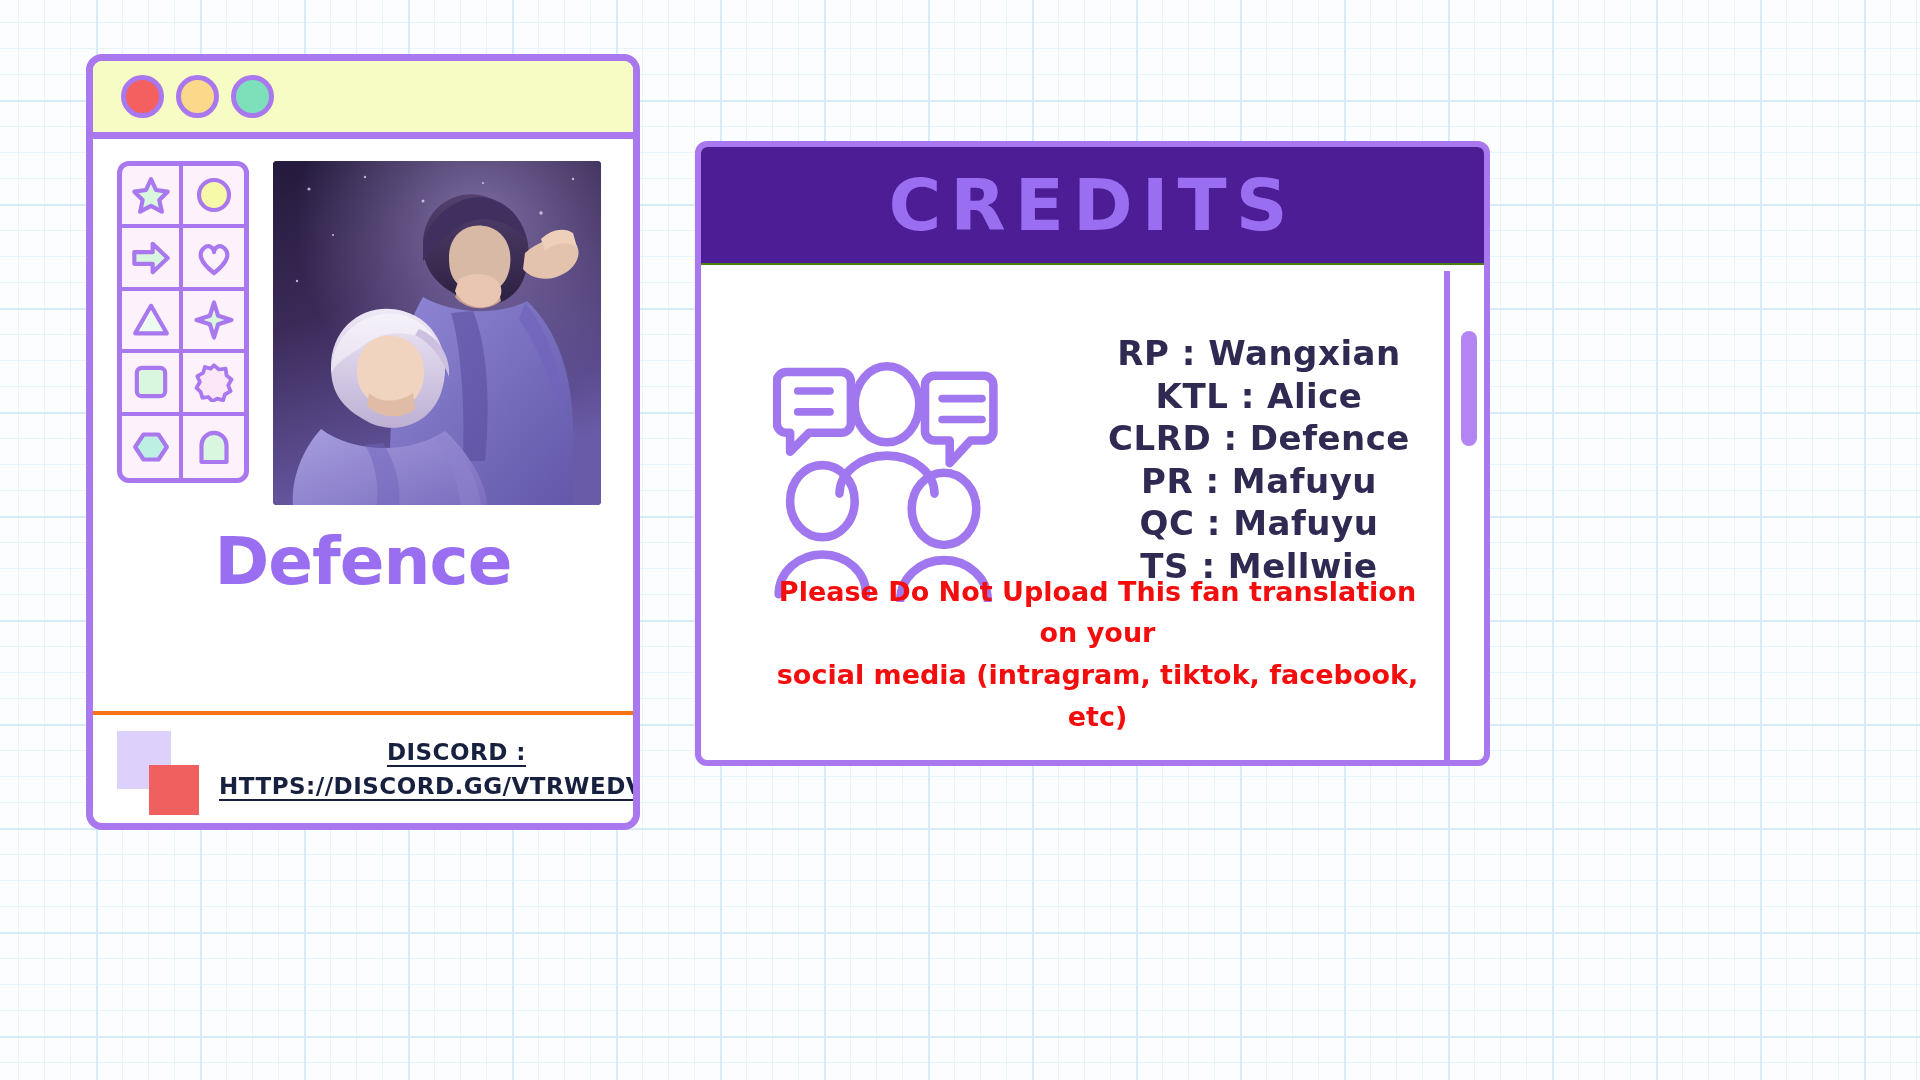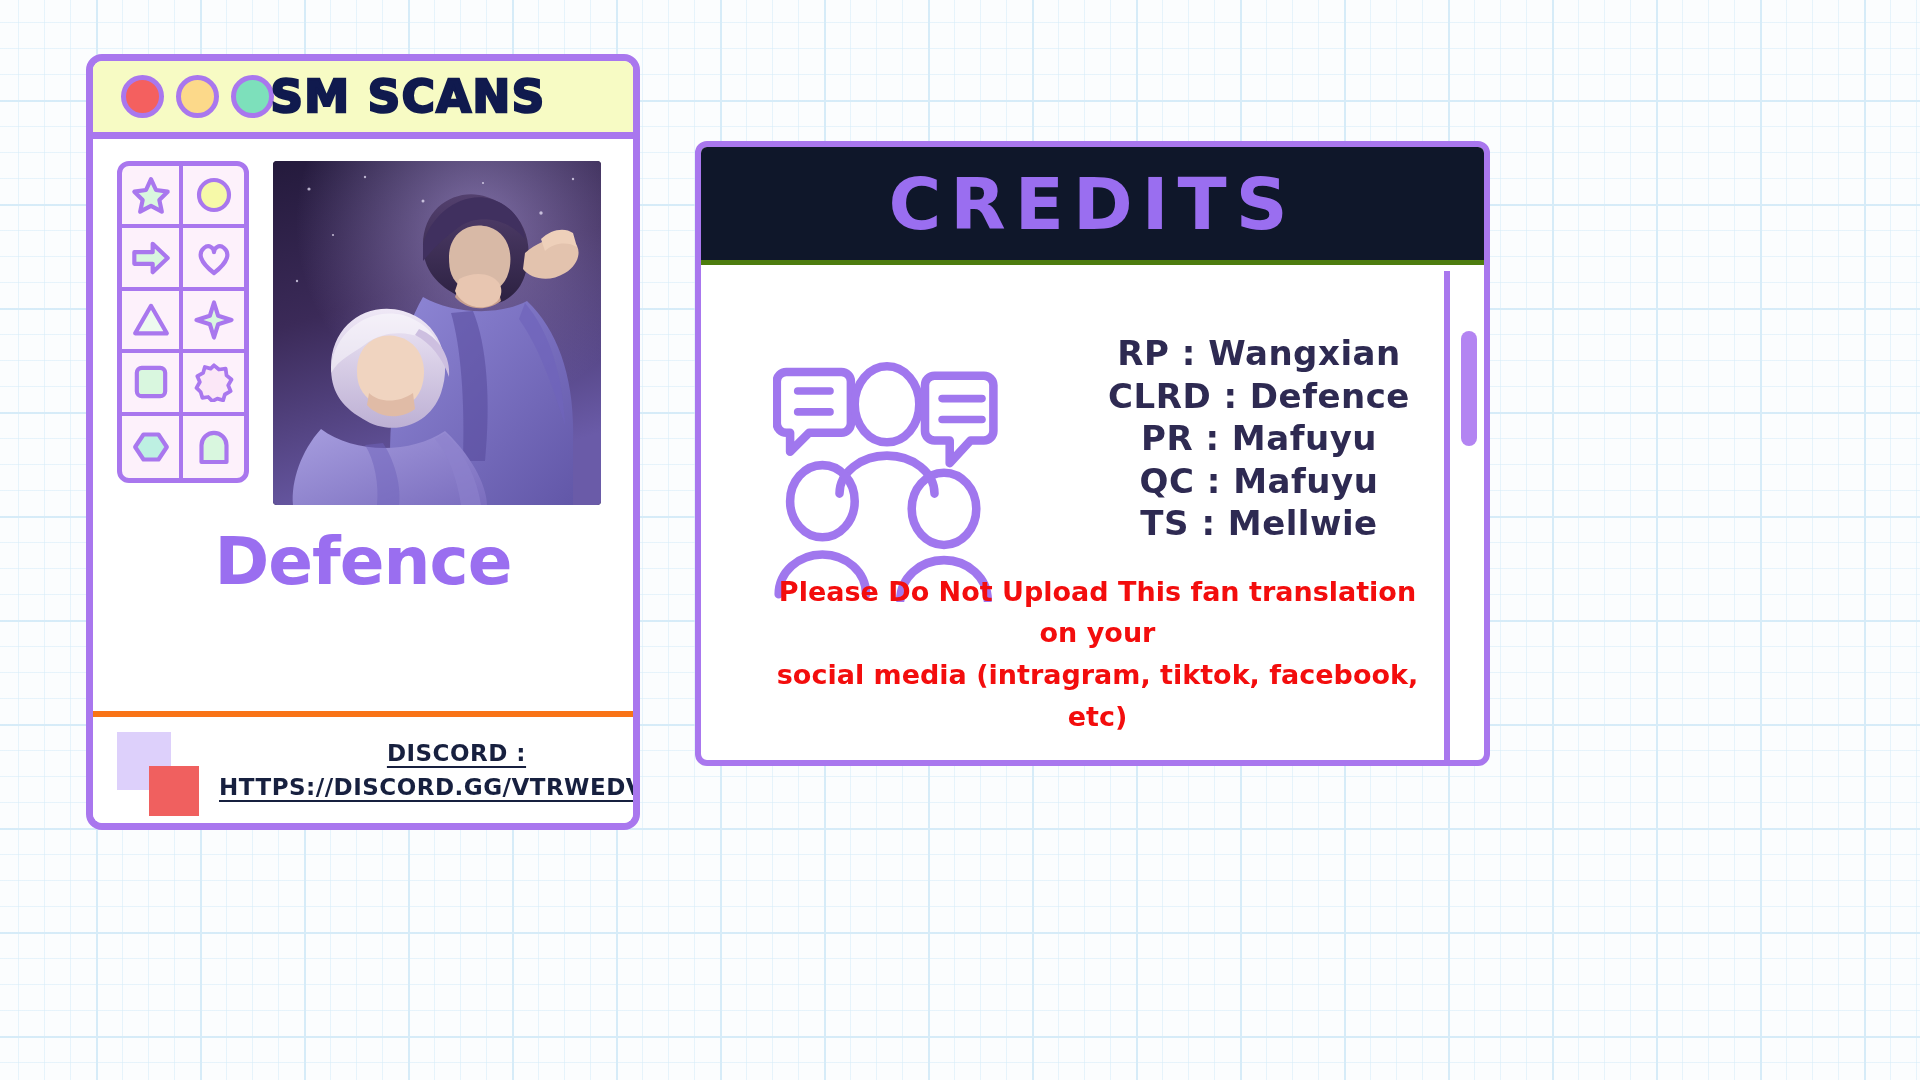--- a/index.html
+++ b/index.html
@@ -115,21 +115,21 @@
     line-height: 0.95;
     letter-spacing: -1px;
   }
   #series-title .ln { display: block; }
 
   
   #card-footer {
     position: absolute;
     left: 0; right: 0; bottom: 0;
     height: 112px;
-    border-top: 6px solid #f97316;
+    border-top: 4px solid #f97316;
     background: #fff;
     display: flex; align-items: center;
   }
   #footer-squares {
     position: relative;
     width: 110px; height: 100px;
     flex-shrink: 0;
     margin-left: 16px;
   }
   .sq { position: absolute; }
@@ -159,22 +159,22 @@
     left: 695px; top: 141px;
     width: 795px; height: 625px;
     background: #ffffff;
     border: 6px solid #a977ee;
     border-radius: 12px;
     overflow: hidden;
     z-index: 3;
   }
   #credits-header {
     height: 118px;
-    background: #0f172a;
-    border-bottom: 5px solid #4d7c0f;
+    background: #4c1d95;
+    border-bottom: 2px solid #4d7c0f;
     display: flex; align-items: center; justify-content: center;
   }
   #credits-title {
     font-family: "DejaVu Sans", sans-serif;
     font-weight: 700;
     font-size: 72px;
     letter-spacing: 9px;
     color: #9a6ef0;
   }
   #credits-body {
@@ -233,21 +233,20 @@
 <div id="bg-grid"></div>
 
 <div id="left-card">
 
   <div id="titlebar">
     <div class="dots">
       <span class="dot" style="background:#f4605f"></span>
       <span class="dot" style="background:#fcd98a"></span>
       <span class="dot" style="background:#7de0bb"></span>
     </div>
-    <div id="brand-title">SM SCANS</div>
   </div>
 
   <div id="card-body">
 
     <div id="upper-row">
 
       <div id="icon-grid">
         <div class="cell">
           <span>
             <svg viewBox="0 0 48 48">
@@ -436,20 +435,21 @@
           <path d="M6 276 a46 42 0 0 1 92 0"></path>
 
           <ellipse cx="180" cy="186" rx="34" ry="38"></ellipse>
           <path d="M134 282 a46 42 0 0 1 92 0"></path>
         </g>
       </svg>
     </div>
 
     <div id="credits-list">
       <div class="credit-line">RP : Wangxian</div>
+      <div class="credit-line">KTL : Alice</div>
       <div class="credit-line">CLRD : Defence</div>
       <div class="credit-line">PR : Mafuyu</div>
       <div class="credit-line">QC : Mafuyu</div>
       <div class="credit-line">TS : Mellwie</div>
     </div>
 
     <div id="warning">
       <span>Please Do Not Upload This fan translation on your</span>
       <br>
       <span>social media (intragram, tiktok, facebook, etc)</span>

